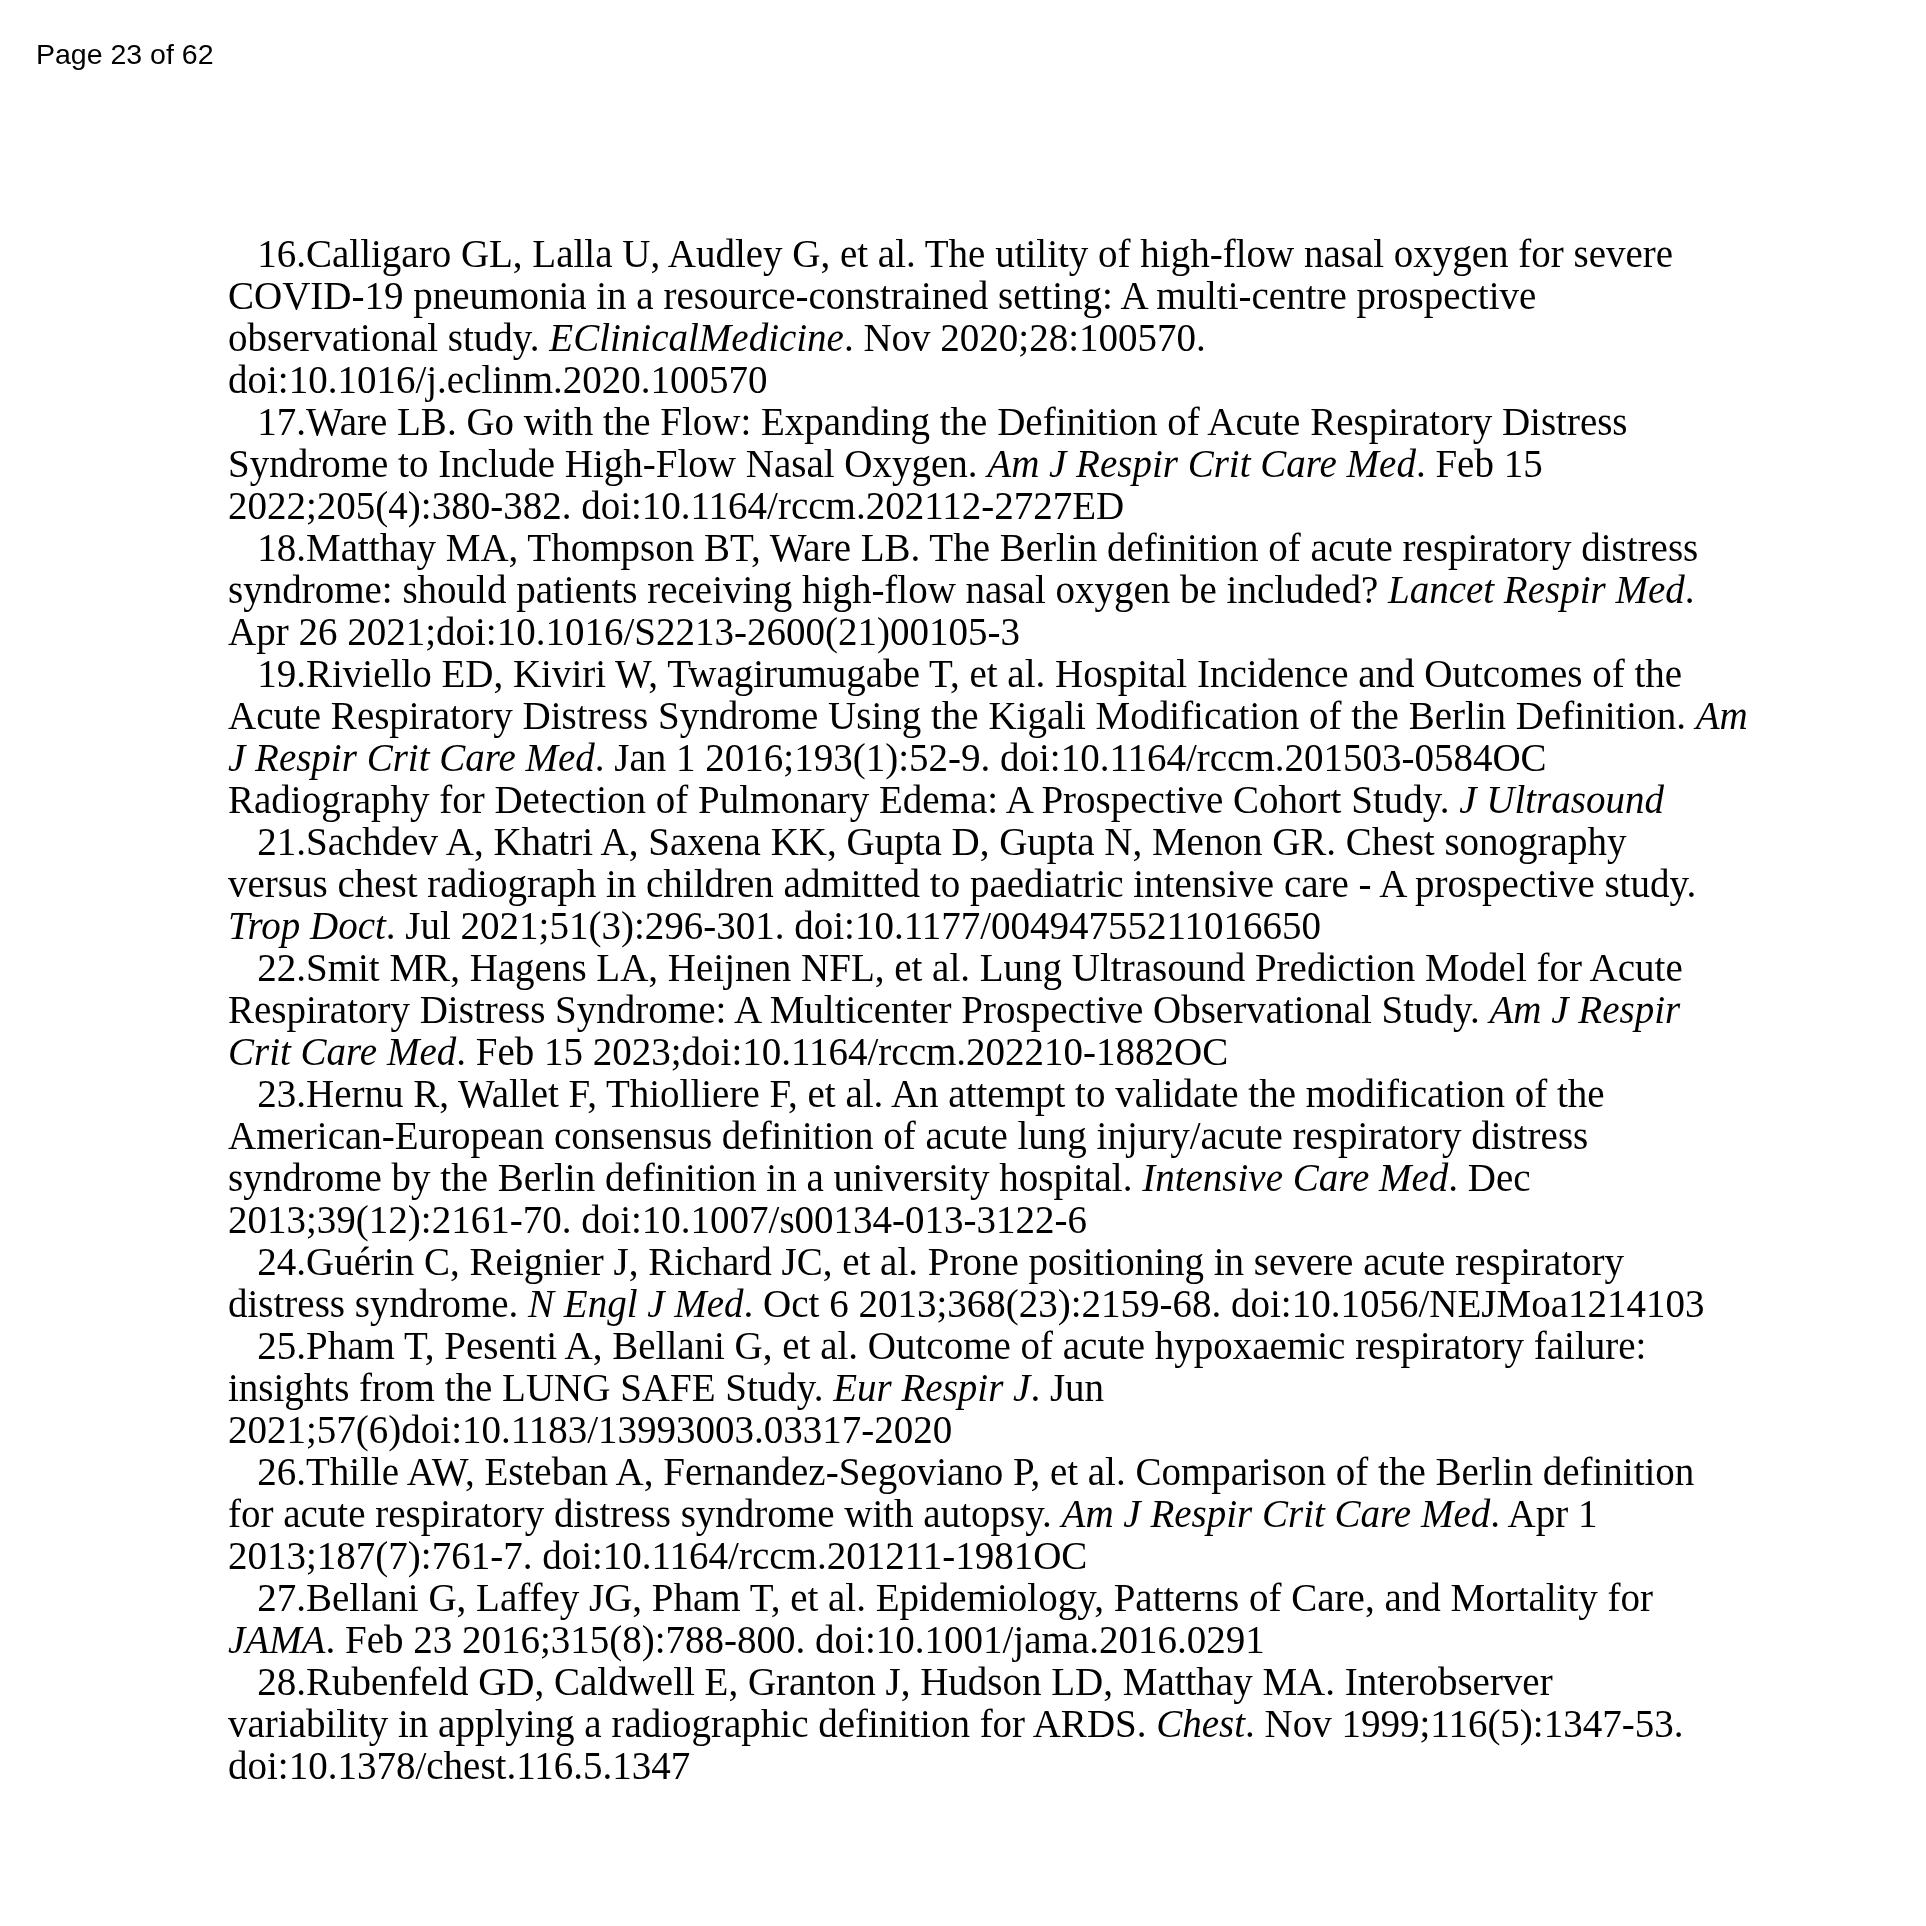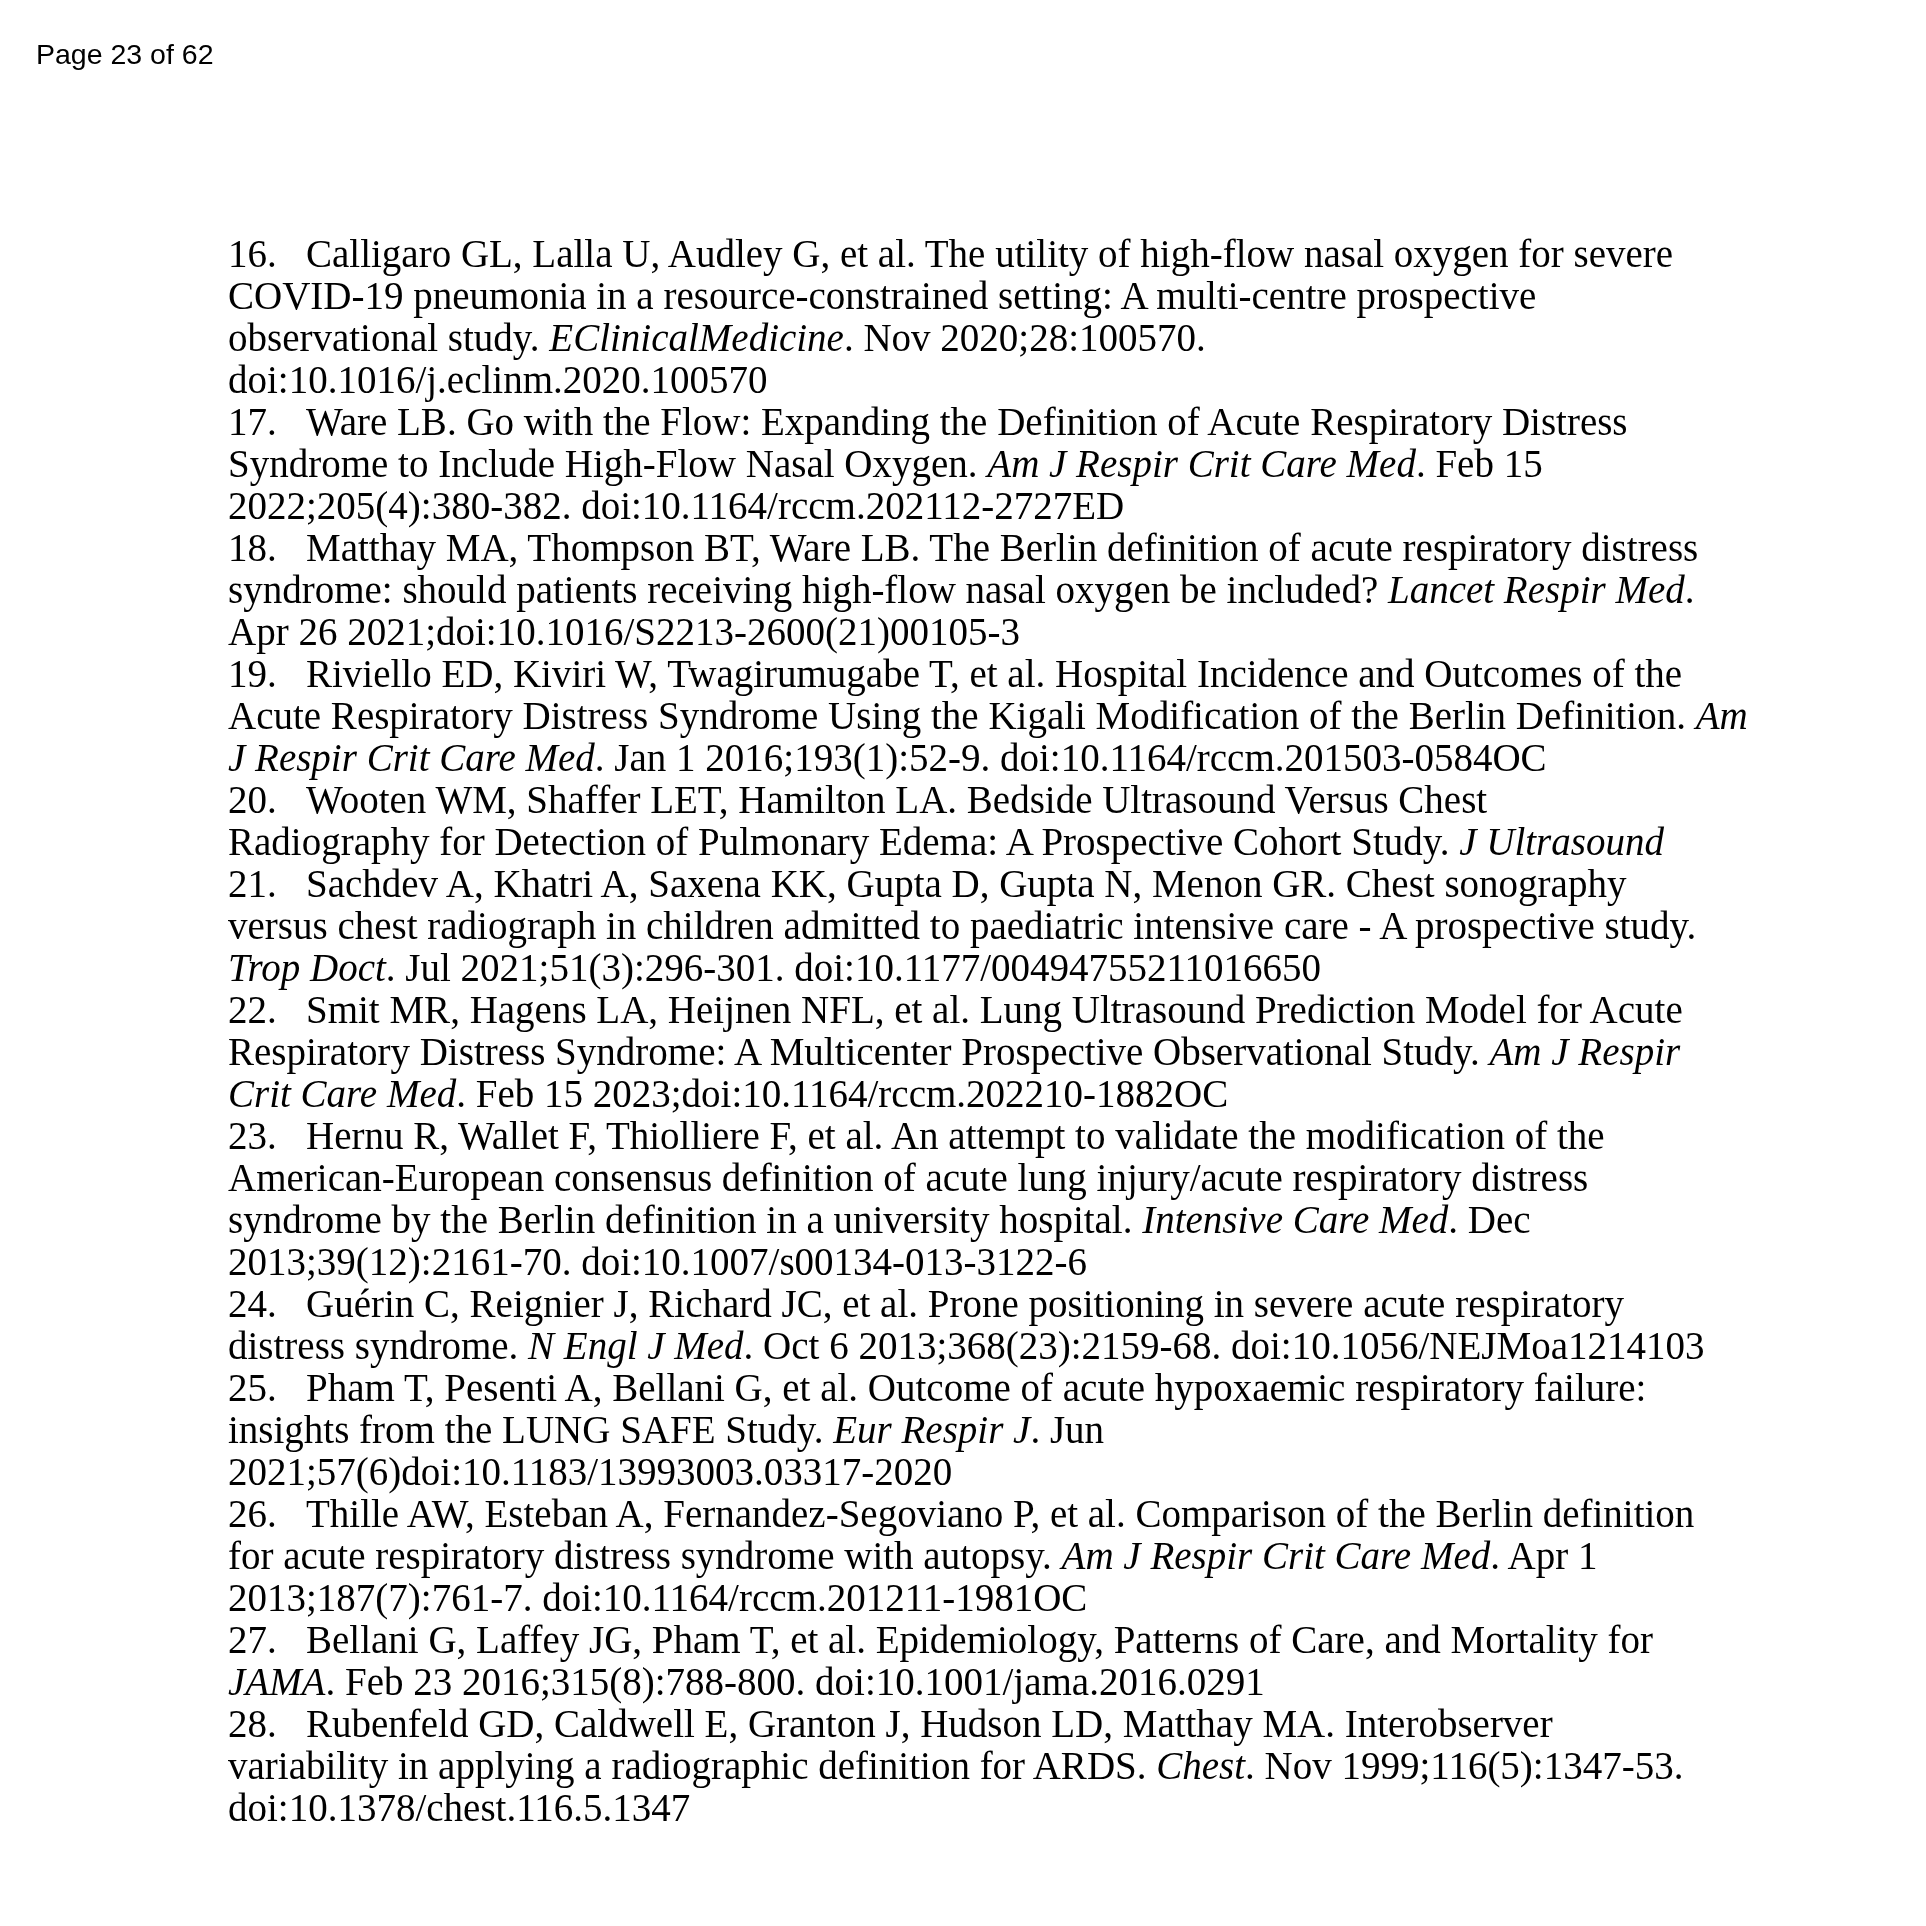--- a/index.html
+++ b/index.html
@@ -25,21 +25,21 @@
     position: absolute;
     left: 228px;
     top: 233px;
     width: 1525px;
     font-size: 39px;
     line-height: 42px;
     white-space: nowrap;
   }
   .reference { margin: 0; padding: 0; }
   .ref-line { height: 42px; }
-  .ref-num { display: inline-block; width: 78px; }
+  .ref-num { display: inline-block; width: 78px; text-align: right; }
   .it { font-style: italic; }
 </style>
 </head>
 <body>
 
 <div class="page">
   <div class="header">Page 23 of 62</div>
 
   <div class="refs">
       <div class="reference">
@@ -57,21 +57,20 @@
         <div class="ref-line"><span class="ref-num">18.</span><span>Matthay MA, Thompson BT, Ware LB. The Berlin definition of acute respiratory distress</span></div>
         <div class="ref-line"><span>syndrome: should patients receiving high-flow nasal oxygen be included? </span><span class="it">Lancet Respir Med</span><span>.</span></div>
         <div class="ref-line"><span>Apr 26 2021;doi:10.1016/S2213-2600(21)00105-3</span></div>
       </div>
       <div class="reference">
         <div class="ref-line"><span class="ref-num">19.</span><span>Riviello ED, Kiviri W, Twagirumugabe T, et al. Hospital Incidence and Outcomes of the</span></div>
         <div class="ref-line"><span>Acute Respiratory Distress Syndrome Using the Kigali Modification of the Berlin Definition. </span><span class="it">Am</span></div>
         <div class="ref-line"><span class="it">J Respir Crit Care Med</span><span>. Jan 1 2016;193(1):52-9. doi:10.1164/rccm.201503-0584OC</span></div>
       </div>
       <div class="reference">
-        <div class="ref-line"><span class="ref-num">20.</span><span>Wooten WM, Shaffer LET, Hamilton LA. Bedside Ultrasound Versus Chest</span></div>
         <div class="ref-line"><span>Radiography for Detection of Pulmonary Edema: A Prospective Cohort Study. </span><span class="it">J Ultrasound</span></div>
       </div>
       <div class="reference">
         <div class="ref-line"><span class="ref-num">21.</span><span>Sachdev A, Khatri A, Saxena KK, Gupta D, Gupta N, Menon GR. Chest sonography</span></div>
         <div class="ref-line"><span>versus chest radiograph in children admitted to paediatric intensive care - A prospective study.</span></div>
         <div class="ref-line"><span class="it">Trop Doct</span><span>. Jul 2021;51(3):296-301. doi:10.1177/00494755211016650</span></div>
       </div>
       <div class="reference">
         <div class="ref-line"><span class="ref-num">22.</span><span>Smit MR, Hagens LA, Heijnen NFL, et al. Lung Ultrasound Prediction Model for Acute</span></div>
         <div class="ref-line"><span>Respiratory Distress Syndrome: A Multicenter Prospective Observational Study. </span><span class="it">Am J Respir</span></div>

